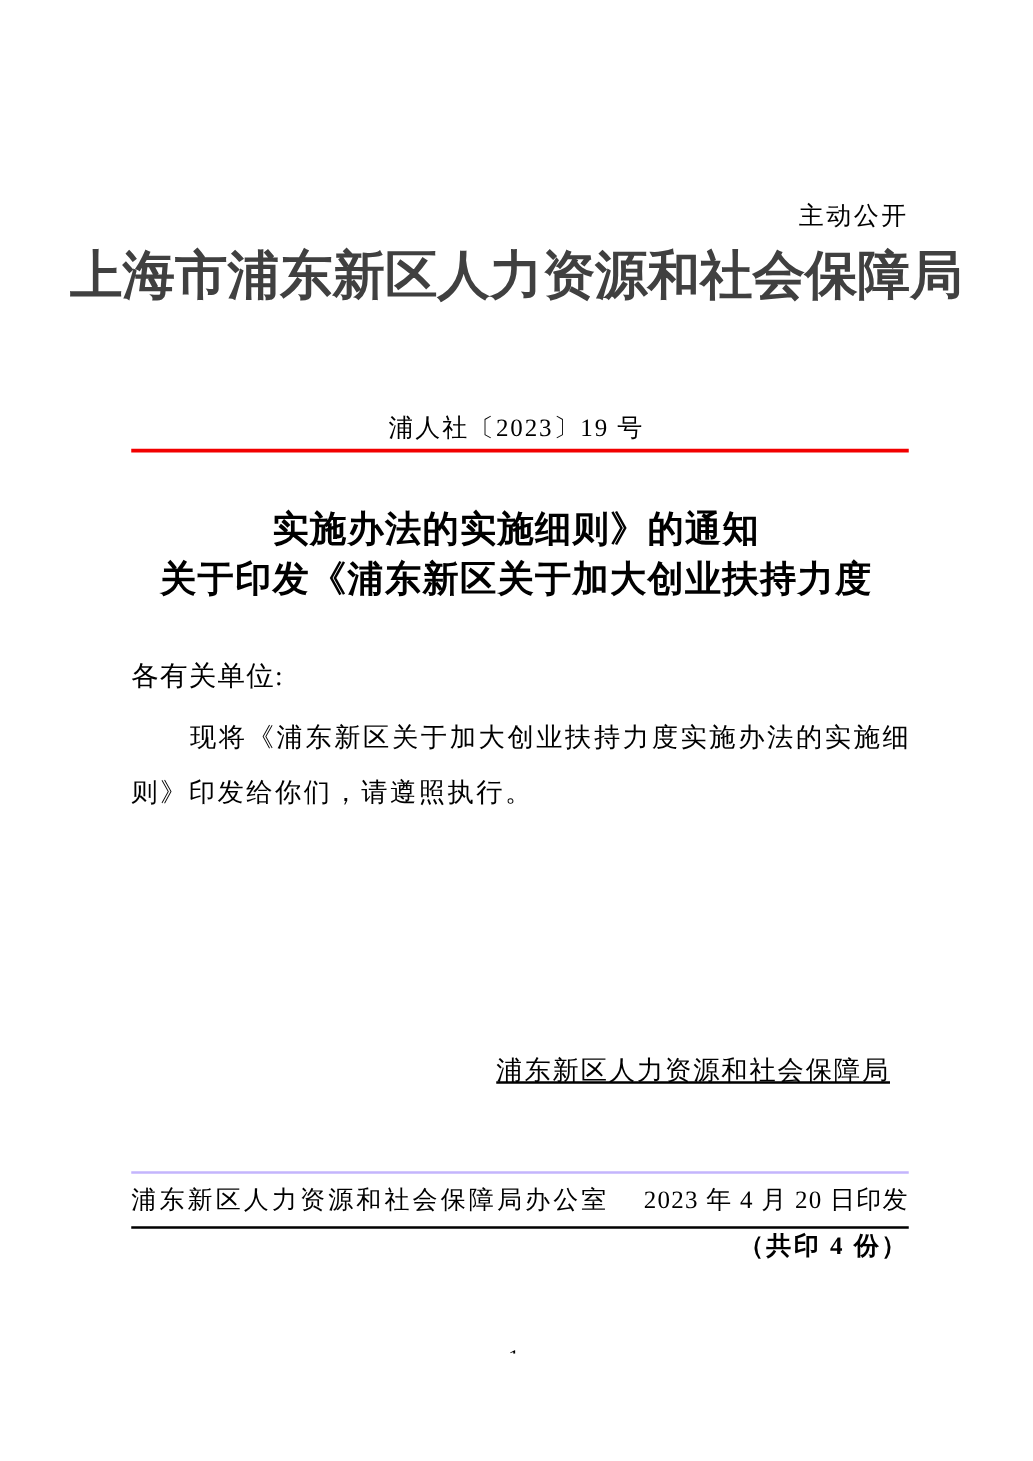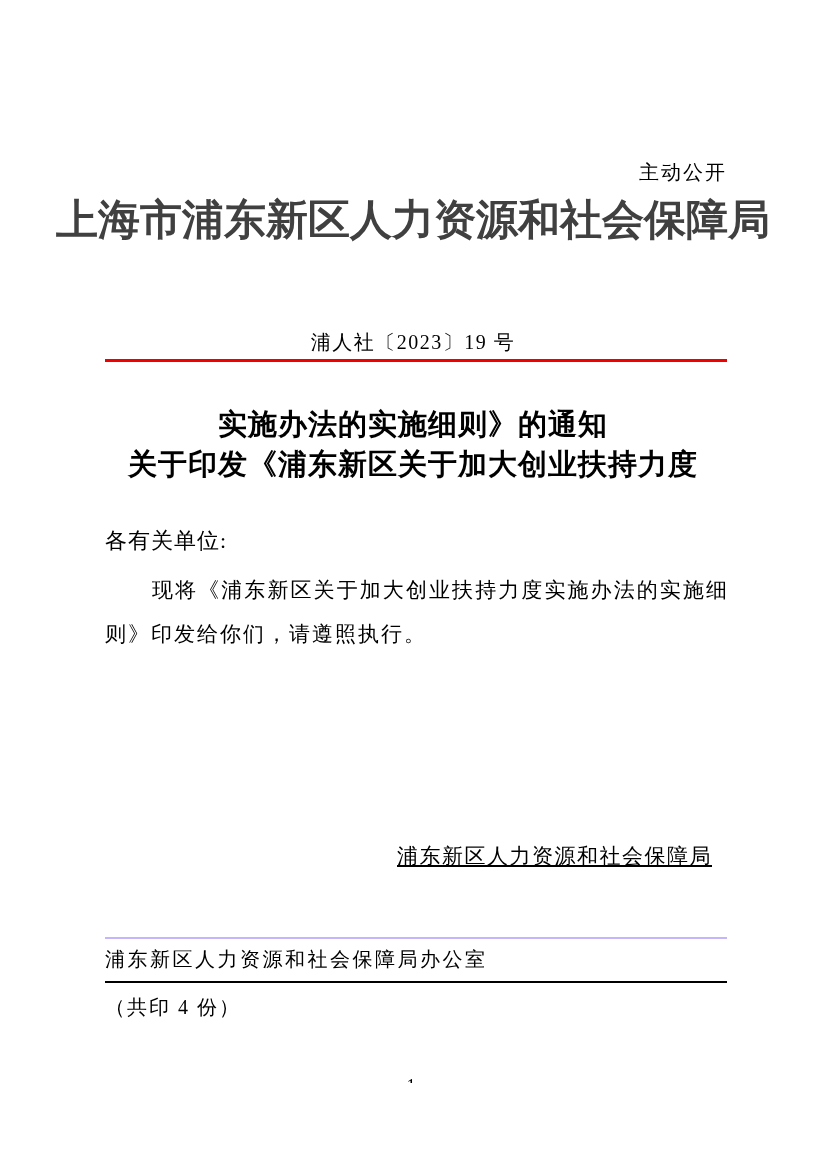--- a/index.html
+++ b/index.html
@@ -131,23 +131,24 @@
     padding: 7px 0 8px 0;
     font-size: 20px;
   }
   .footer-issuer {
     letter-spacing: 2.5px;
   }
   .footer-print-date {
     letter-spacing: 1px;
   }
   .copies-note {
-    margin-top: 11px;
+    text-align: right;
     font-size: 20px;
     letter-spacing: 2px;
+    font-weight: bold;
   }
 
   
   .page-number {
     position: absolute;
     top: 1074px;
     left: 0;
     width: 100%;
     text-align: center;
     font-size: 18px;
@@ -176,19 +177,20 @@
 
   <div class="body-paragraph">现将《浦东新区关于加大创业扶持力度实施办法的实施细则》印发给你们，请遵照执行。</div>
 
   <div class="signature">
     <div class="sig-org">浦东新区人力资源和社会保障局</div>
   </div>
 
   <div class="footer-block">
     <div class="footer-row">
       <span class="footer-issuer">浦东新区人力资源和社会保障局办公室</span>
+      <span class="footer-print-date">2023 年 4 月 20 日印发</span>
     </div>
     <div class="copies-note">（共印 4 份）</div>
   </div>
 
   <div class="page-number">－ 1 －</div>
 
 </div>
 
 </body></html>

